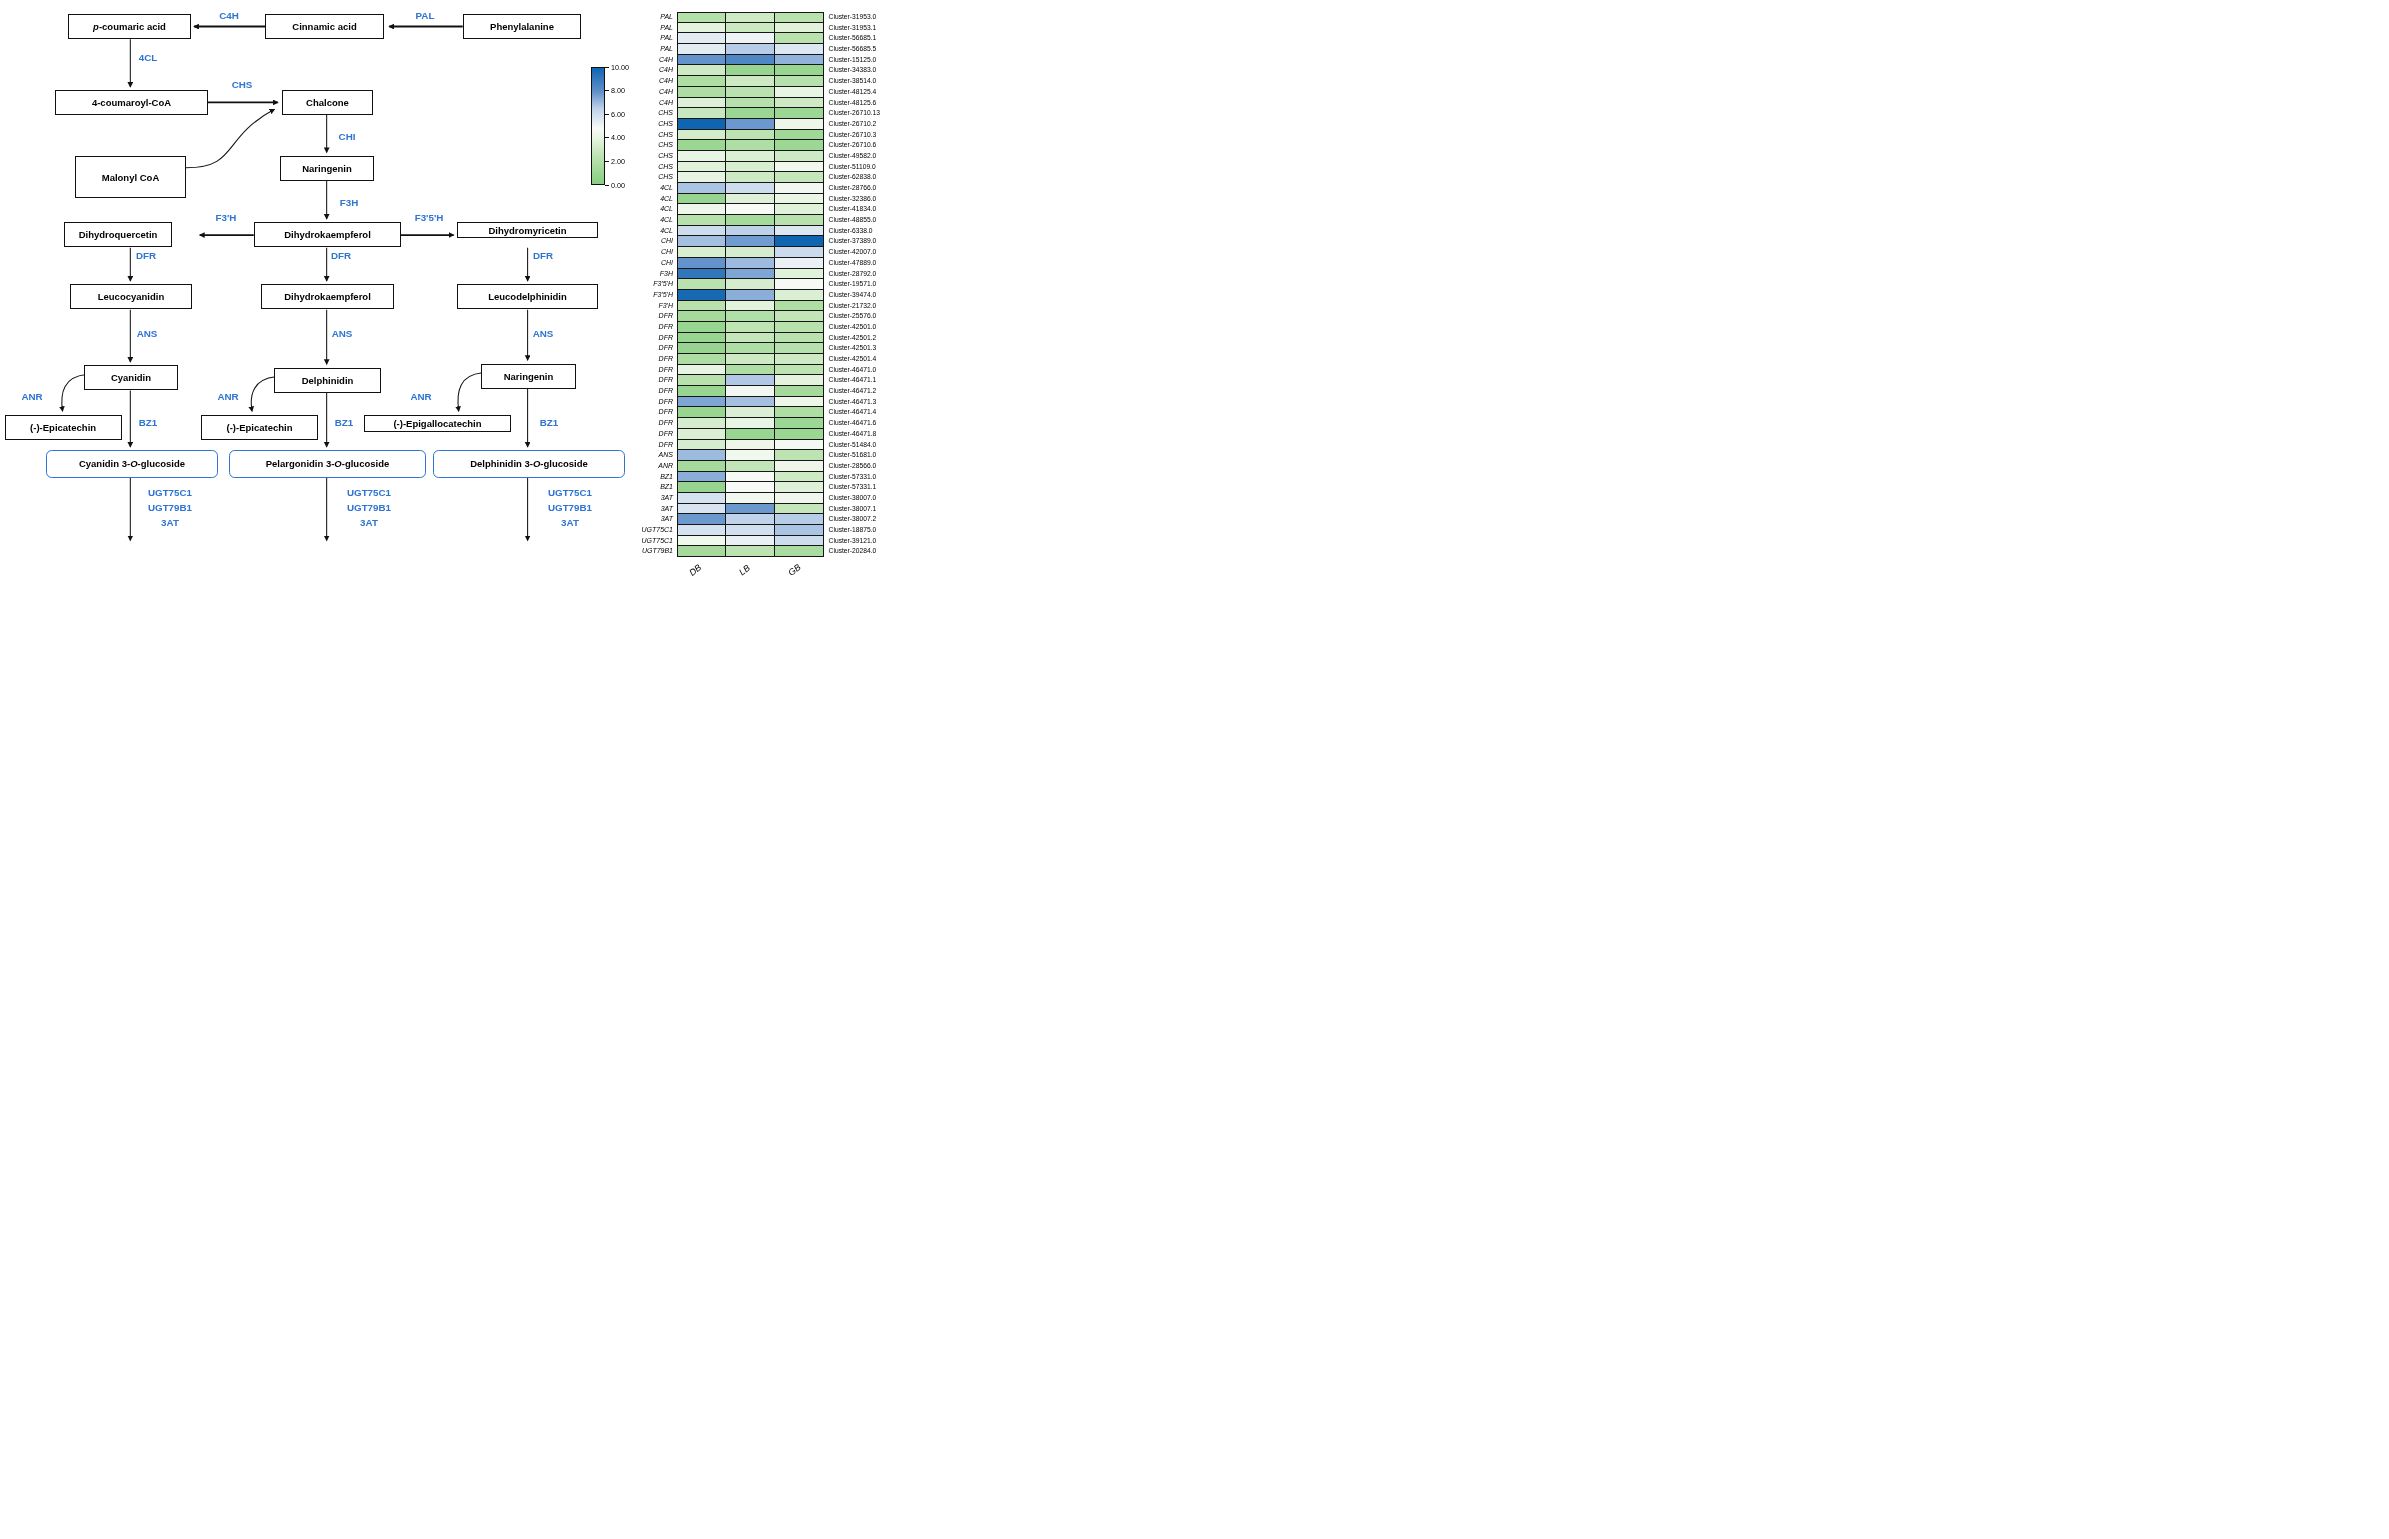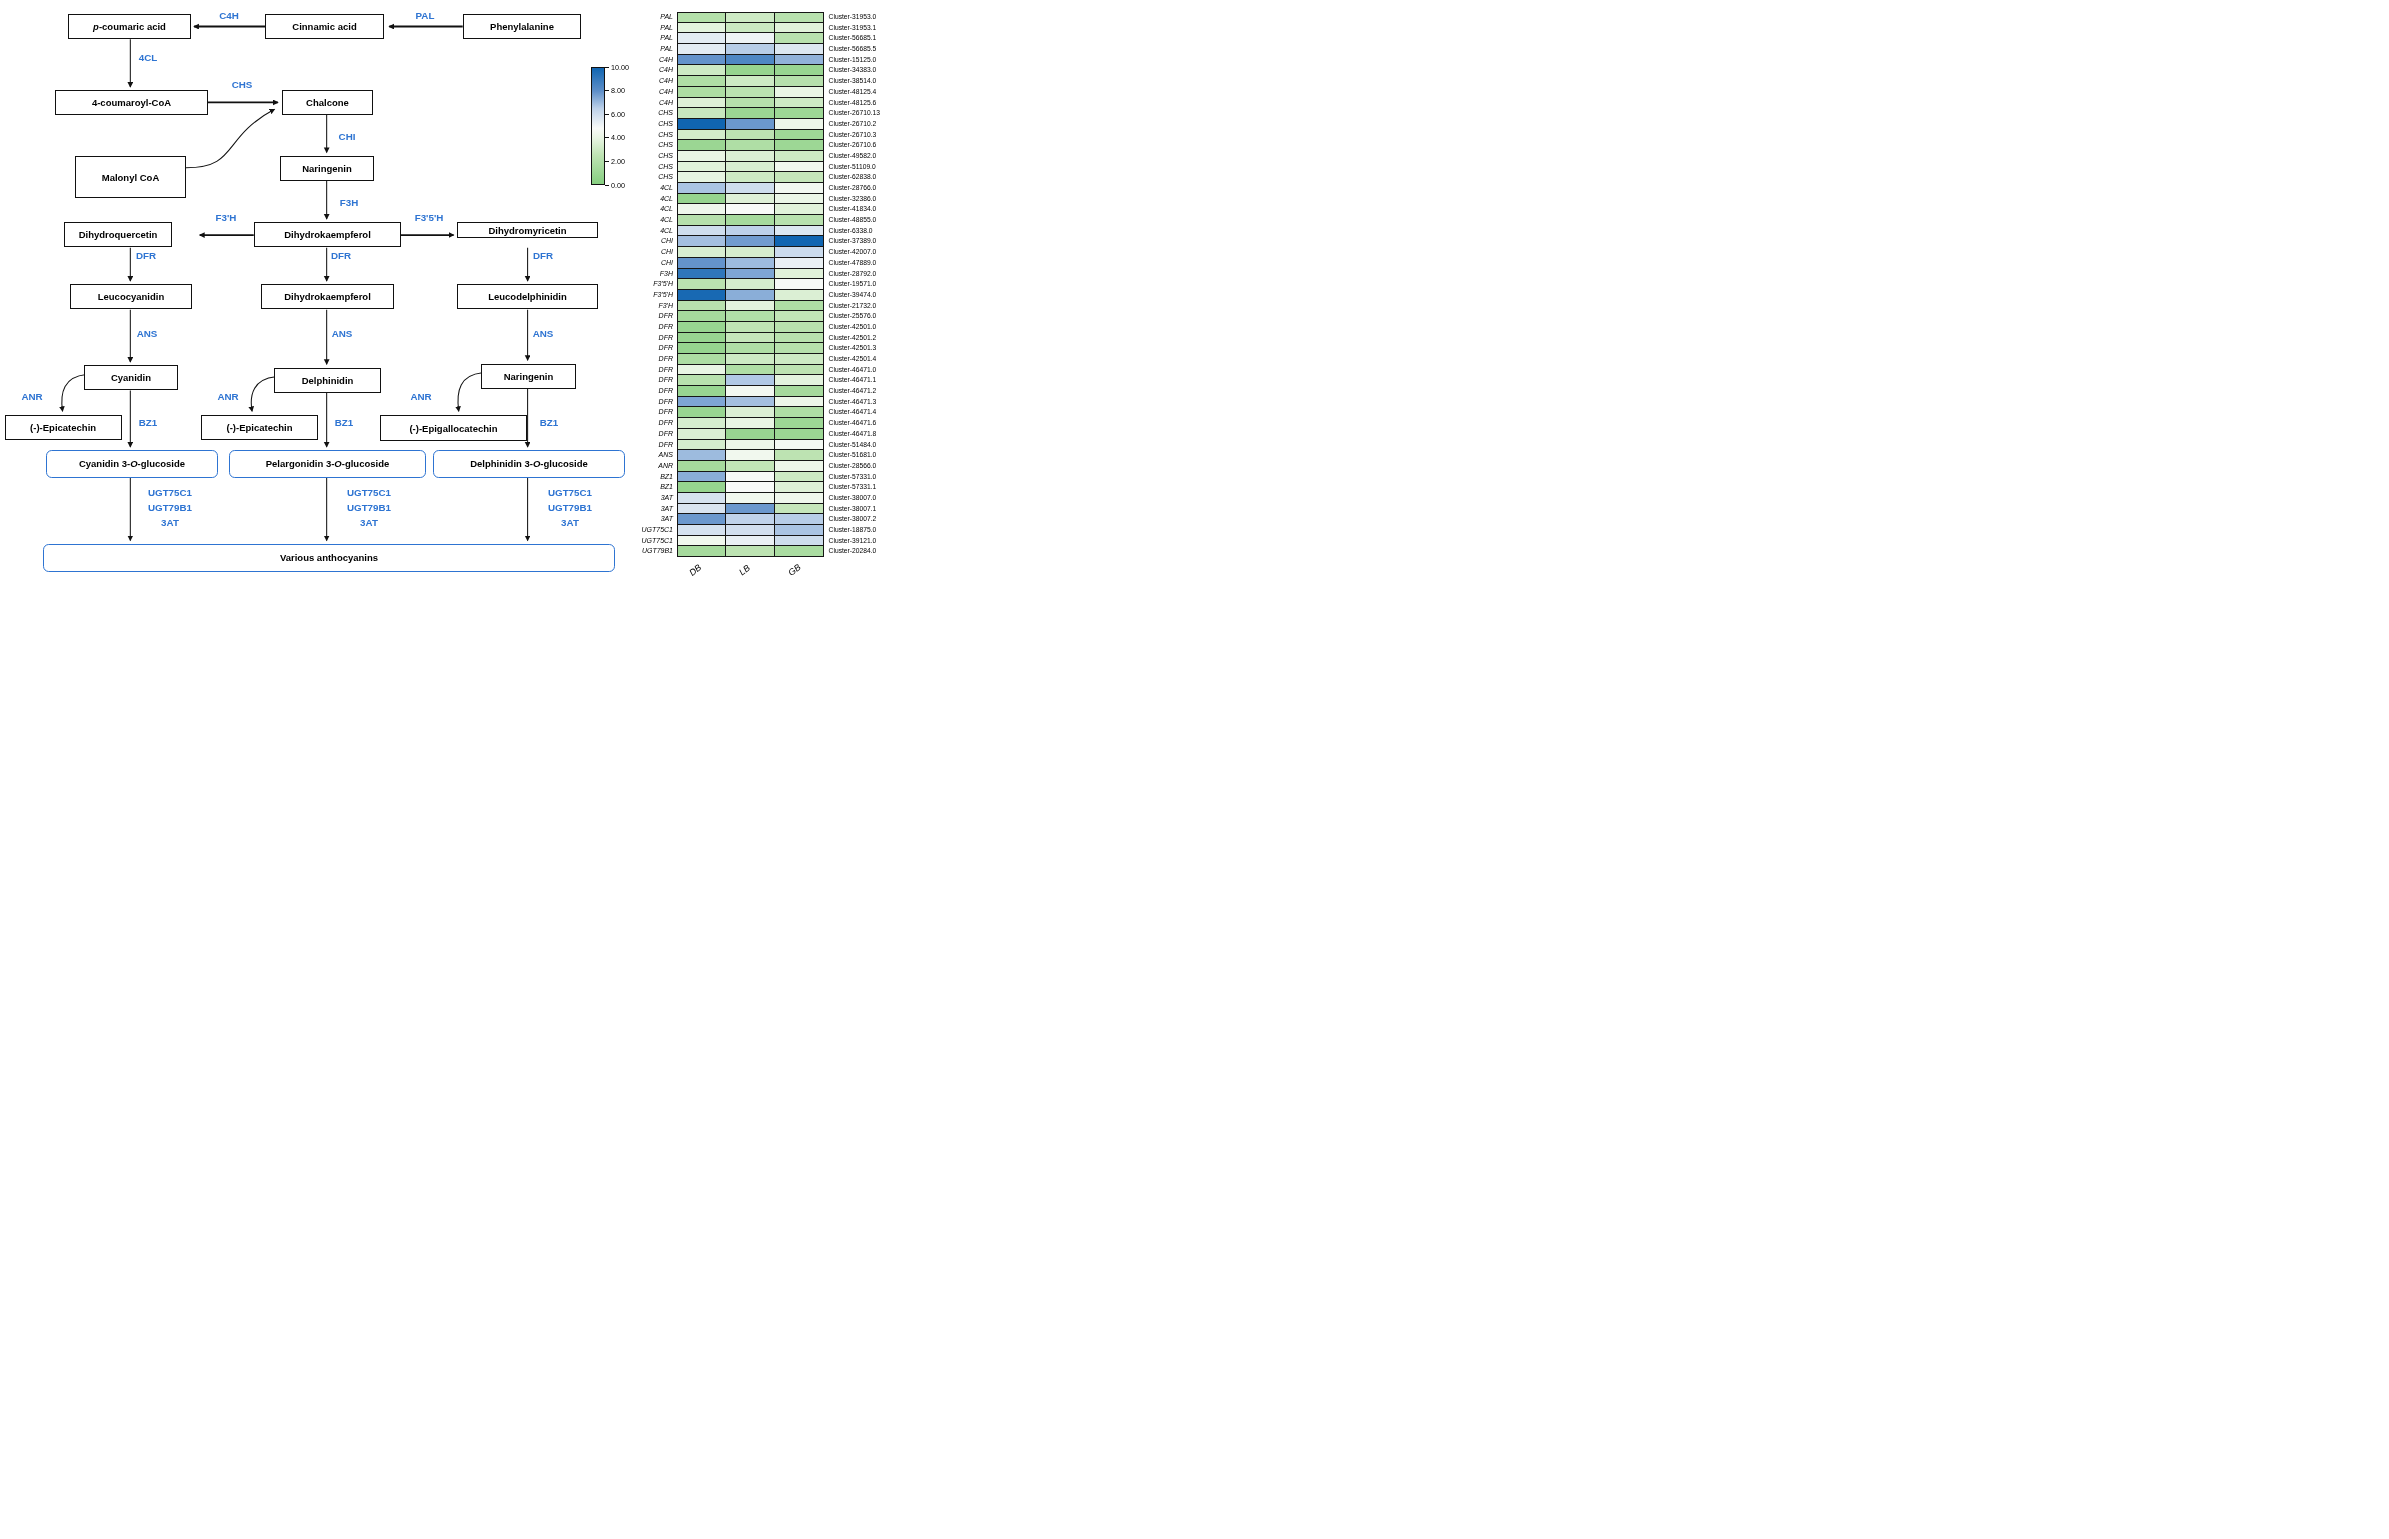--- a/index.html
+++ b/index.html
@@ -84,37 +84,36 @@
   <div class="node" style="left:254px;top:222px;width:147px;height:25px">Dihydrokaempferol</div>
   <div class="node" style="left:457px;top:222px;width:141px;height:16px">Dihydromyricetin</div>
   <div class="node" style="left:70px;top:284px;width:122px;height:25px">Leucocyanidin</div>
   <div class="node" style="left:261px;top:284px;width:133px;height:25px">Dihydrokaempferol</div>
   <div class="node" style="left:457px;top:284px;width:141px;height:25px">Leucodelphinidin</div>
   <div class="node" style="left:84px;top:365px;width:94px;height:25px">Cyanidin</div>
   <div class="node" style="left:274px;top:368px;width:107px;height:25px">Delphinidin</div>
   <div class="node" style="left:481px;top:364px;width:95px;height:25px">Naringenin</div>
   <div class="node" style="left:4.6px;top:415px;width:117px;height:25px">(-)-Epicatechin</div>
   <div class="node" style="left:201px;top:415px;width:117px;height:25px">(-)-Epicatechin</div>
-  <div class="node" style="left:380px;top:415px;width:147px;height:26px">(-)-Epigallocatechin</div>
+  <div class="node" style="left:364px;top:415px;width:147px;height:17px">(-)-Epigallocatechin</div>
   <div class="node glu" style="left:46px;top:450px;width:172px;height:27.6px">
       <span>Cyanidin 3-</span>
       <span class="it">O</span>
       <span>-glucoside</span>
     </div>
   <div class="node glu" style="left:229px;top:450px;width:197px;height:27.6px">
       <span>Pelargonidin 3-</span>
       <span class="it">O</span>
       <span>-glucoside</span>
     </div>
   <div class="node glu" style="left:433px;top:450px;width:192px;height:27.6px">
       <span>Delphinidin 3-</span>
       <span class="it">O</span>
       <span>-glucoside</span>
     </div>
-  <div class="node glu" style="left:43px;top:544px;width:572px;height:27.6px">Various anthocyanins</div>
 
   <div class="enz" style="left:425px;top:15px">PAL</div>
   <div class="enz" style="left:229px;top:15px">C4H</div>
   <div class="enz" style="left:148px;top:57px">4CL</div>
   <div class="enz" style="left:242px;top:84px">CHS</div>
   <div class="enz" style="left:347px;top:136px">CHI</div>
   <div class="enz" style="left:349px;top:202px">F3H</div>
   <div class="enz" style="left:226px;top:217px">F3'H</div>
   <div class="enz" style="left:429px;top:217px">F3'5'H</div>
   <div class="enz" style="left:146px;top:255px">DFR</div>

